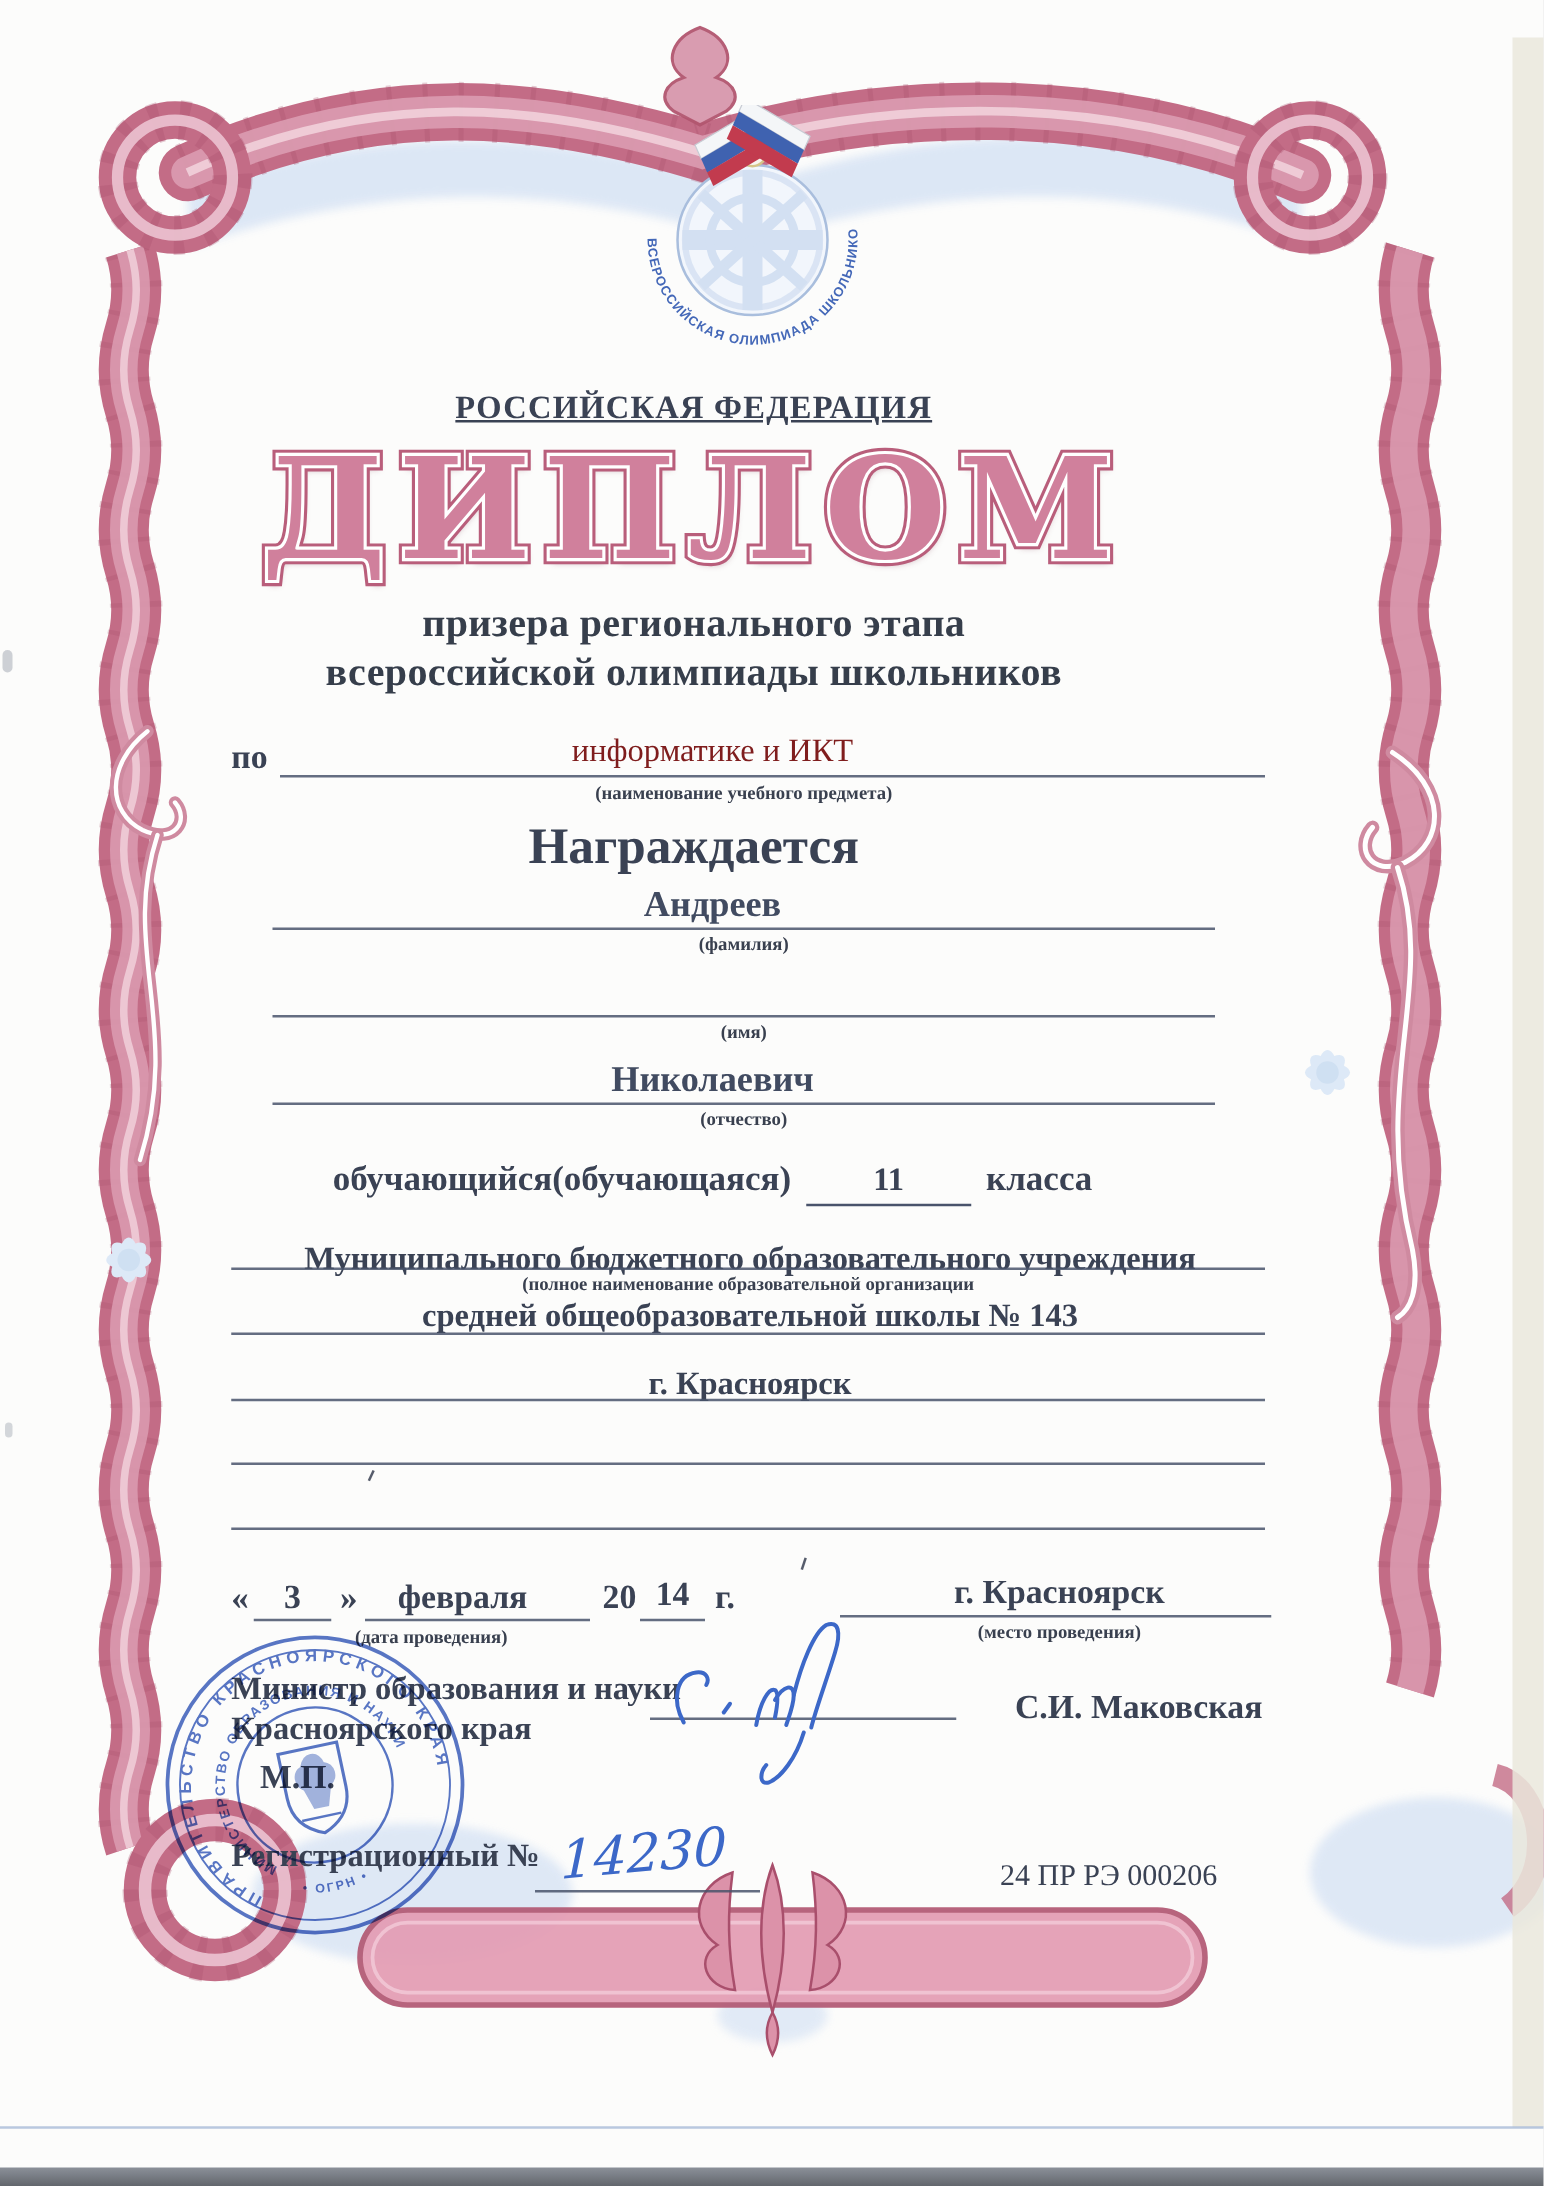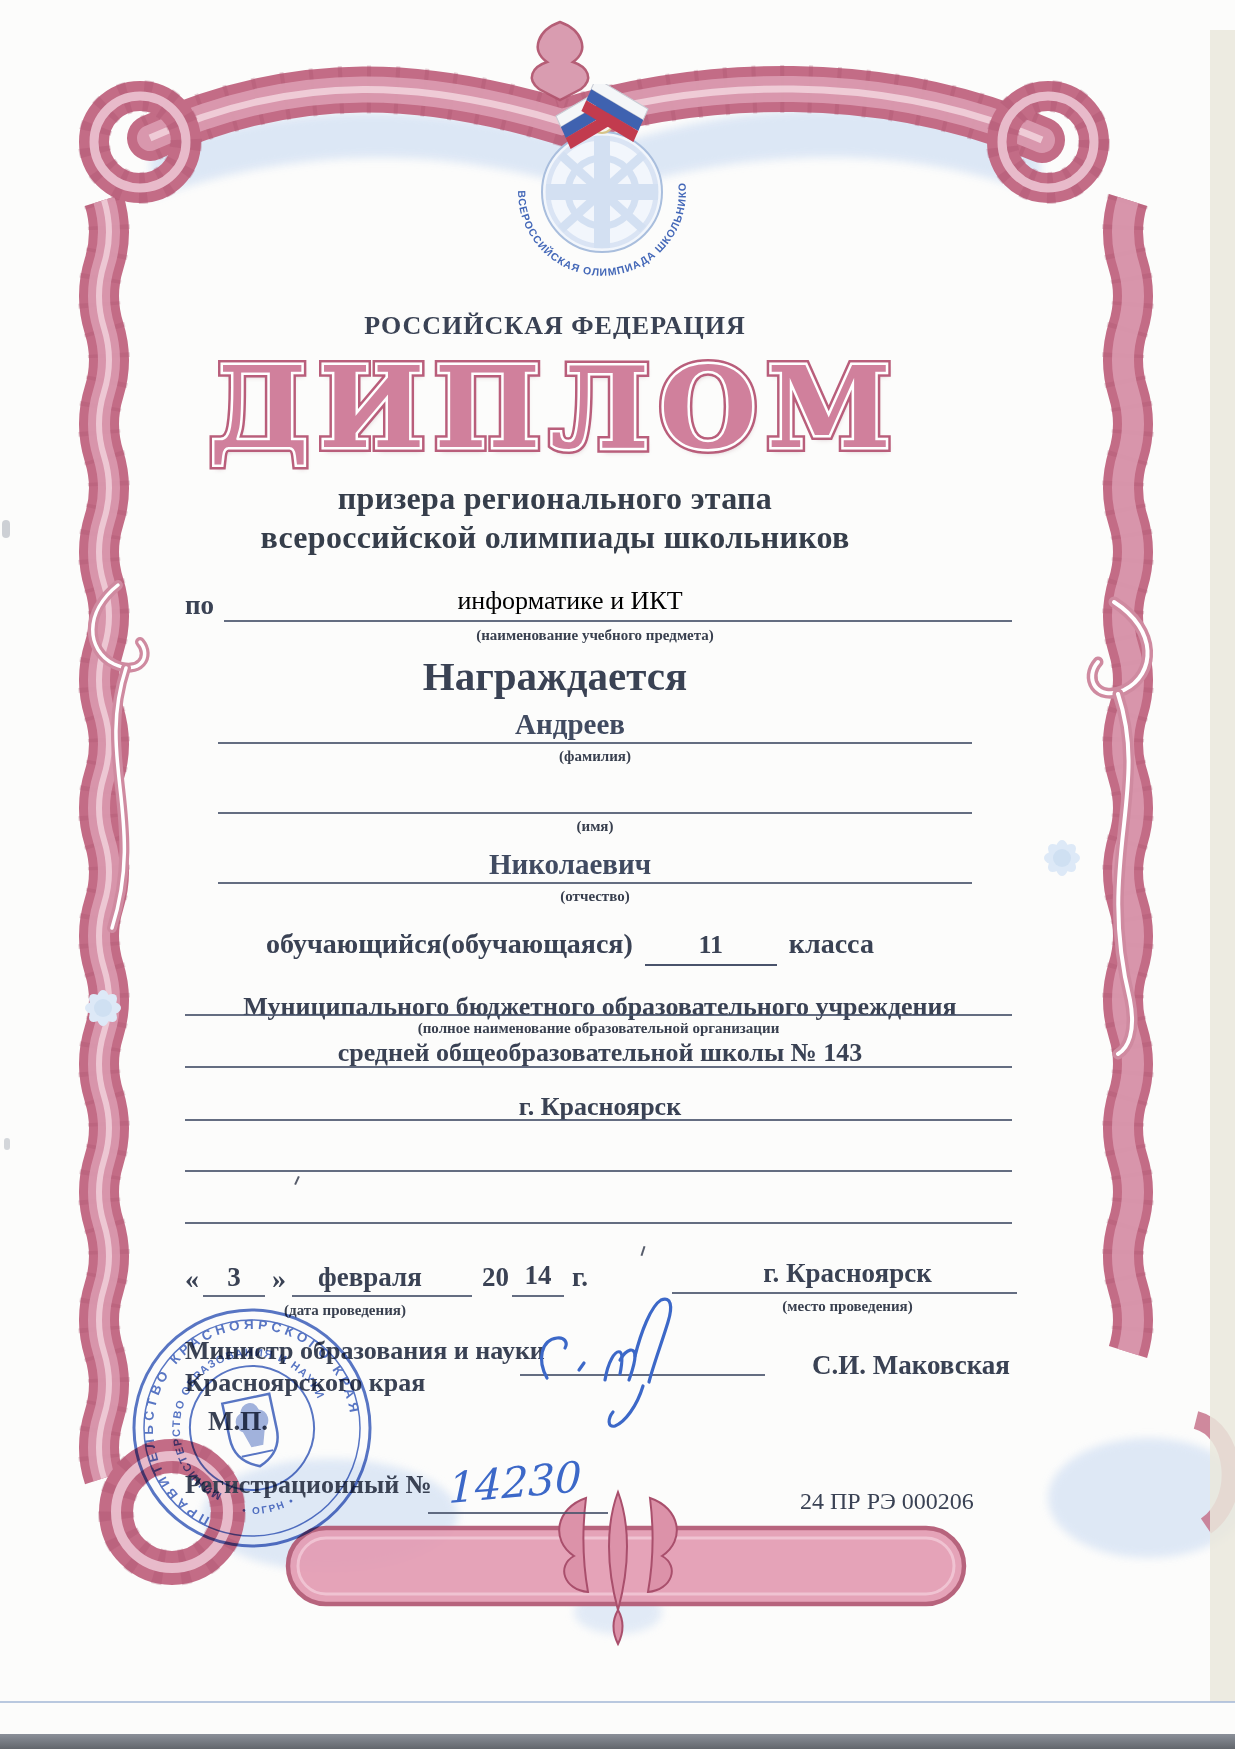--- a/index.html
+++ b/index.html
@@ -15,29 +15,29 @@
 .b{font-weight:bold;}
 .val{font-size:29px;font-weight:bold;color:#414b61;}
 .cap{font-size:15px;font-weight:bold;color:#39404f;}
 .rule{position:absolute;height:2px;background:var(--line);opacity:.85;}
 .deco,.stampsvg,.sigsvg,.embsvg{position:absolute;pointer-events:none;}
 .deco{left:0;top:0;width:1235px;height:1749px;z-index:0;}
 .content{position:absolute;inset:0;z-index:2;}
 .embsvg{left:468px;top:84px;width:268px;height:204px;z-index:1;}
 .stampsvg{left:120px;top:1296px;width:264px;height:264px;z-index:3;mix-blend-mode:multiply;opacity:.9;}
 .sigsvg{left:505px;top:1290px;width:280px;height:150px;z-index:3;}
-.country{left:150px;top:311px;width:810px;font-size:26px;font-weight:bold;letter-spacing:1px;}
+.country{left:150px;top:311px;width:810px;font-size:26px;font-weight:bold;letter-spacing:1px;text-decoration:underline;}
 .titlebox{left:150px;top:346px;width:810px;height:130px;}
 .title-layer{position:absolute;inset:0;text-align:center;font-family:"DejaVu Serif",serif;
   font-weight:bold;font-size:112px;line-height:124px;letter-spacing:10px;}
 .dl1{-webkit-text-stroke:10px #b95e7b;color:#b95e7b;text-shadow:2px 4px 5px rgba(120,60,80,.35);}
 .dl2{-webkit-text-stroke:5px #ffffff;color:#ffffff;}
 .dl3{color:var(--title-pink);}
 .subtitle{left:150px;top:0;width:810px;font-size:32px;font-weight:bold;letter-spacing:.3px;color:#363e4b;}
-.bigval{font-size:26px;color:#000000;}
+.bigval{font-size:26px;color:#7f1d1d;}
 .hand{font-family:"DejaVu Serif",serif;font-style:italic;color:var(--blue-ink);}
 .artifact{position:absolute;z-index:4;pointer-events:none;}
 .tick{position:absolute;width:2px;background:#565c6b;z-index:2;}
 .gradeline{display:inline-block;min-width:120px;text-align:center;border-bottom:2.5px solid var(--line);
   padding:0 6px 4px 6px;margin:0 12px;font-size:26px;font-weight:bold;}
 </style>
 </head>
 <body>
 
 <div class="page">

